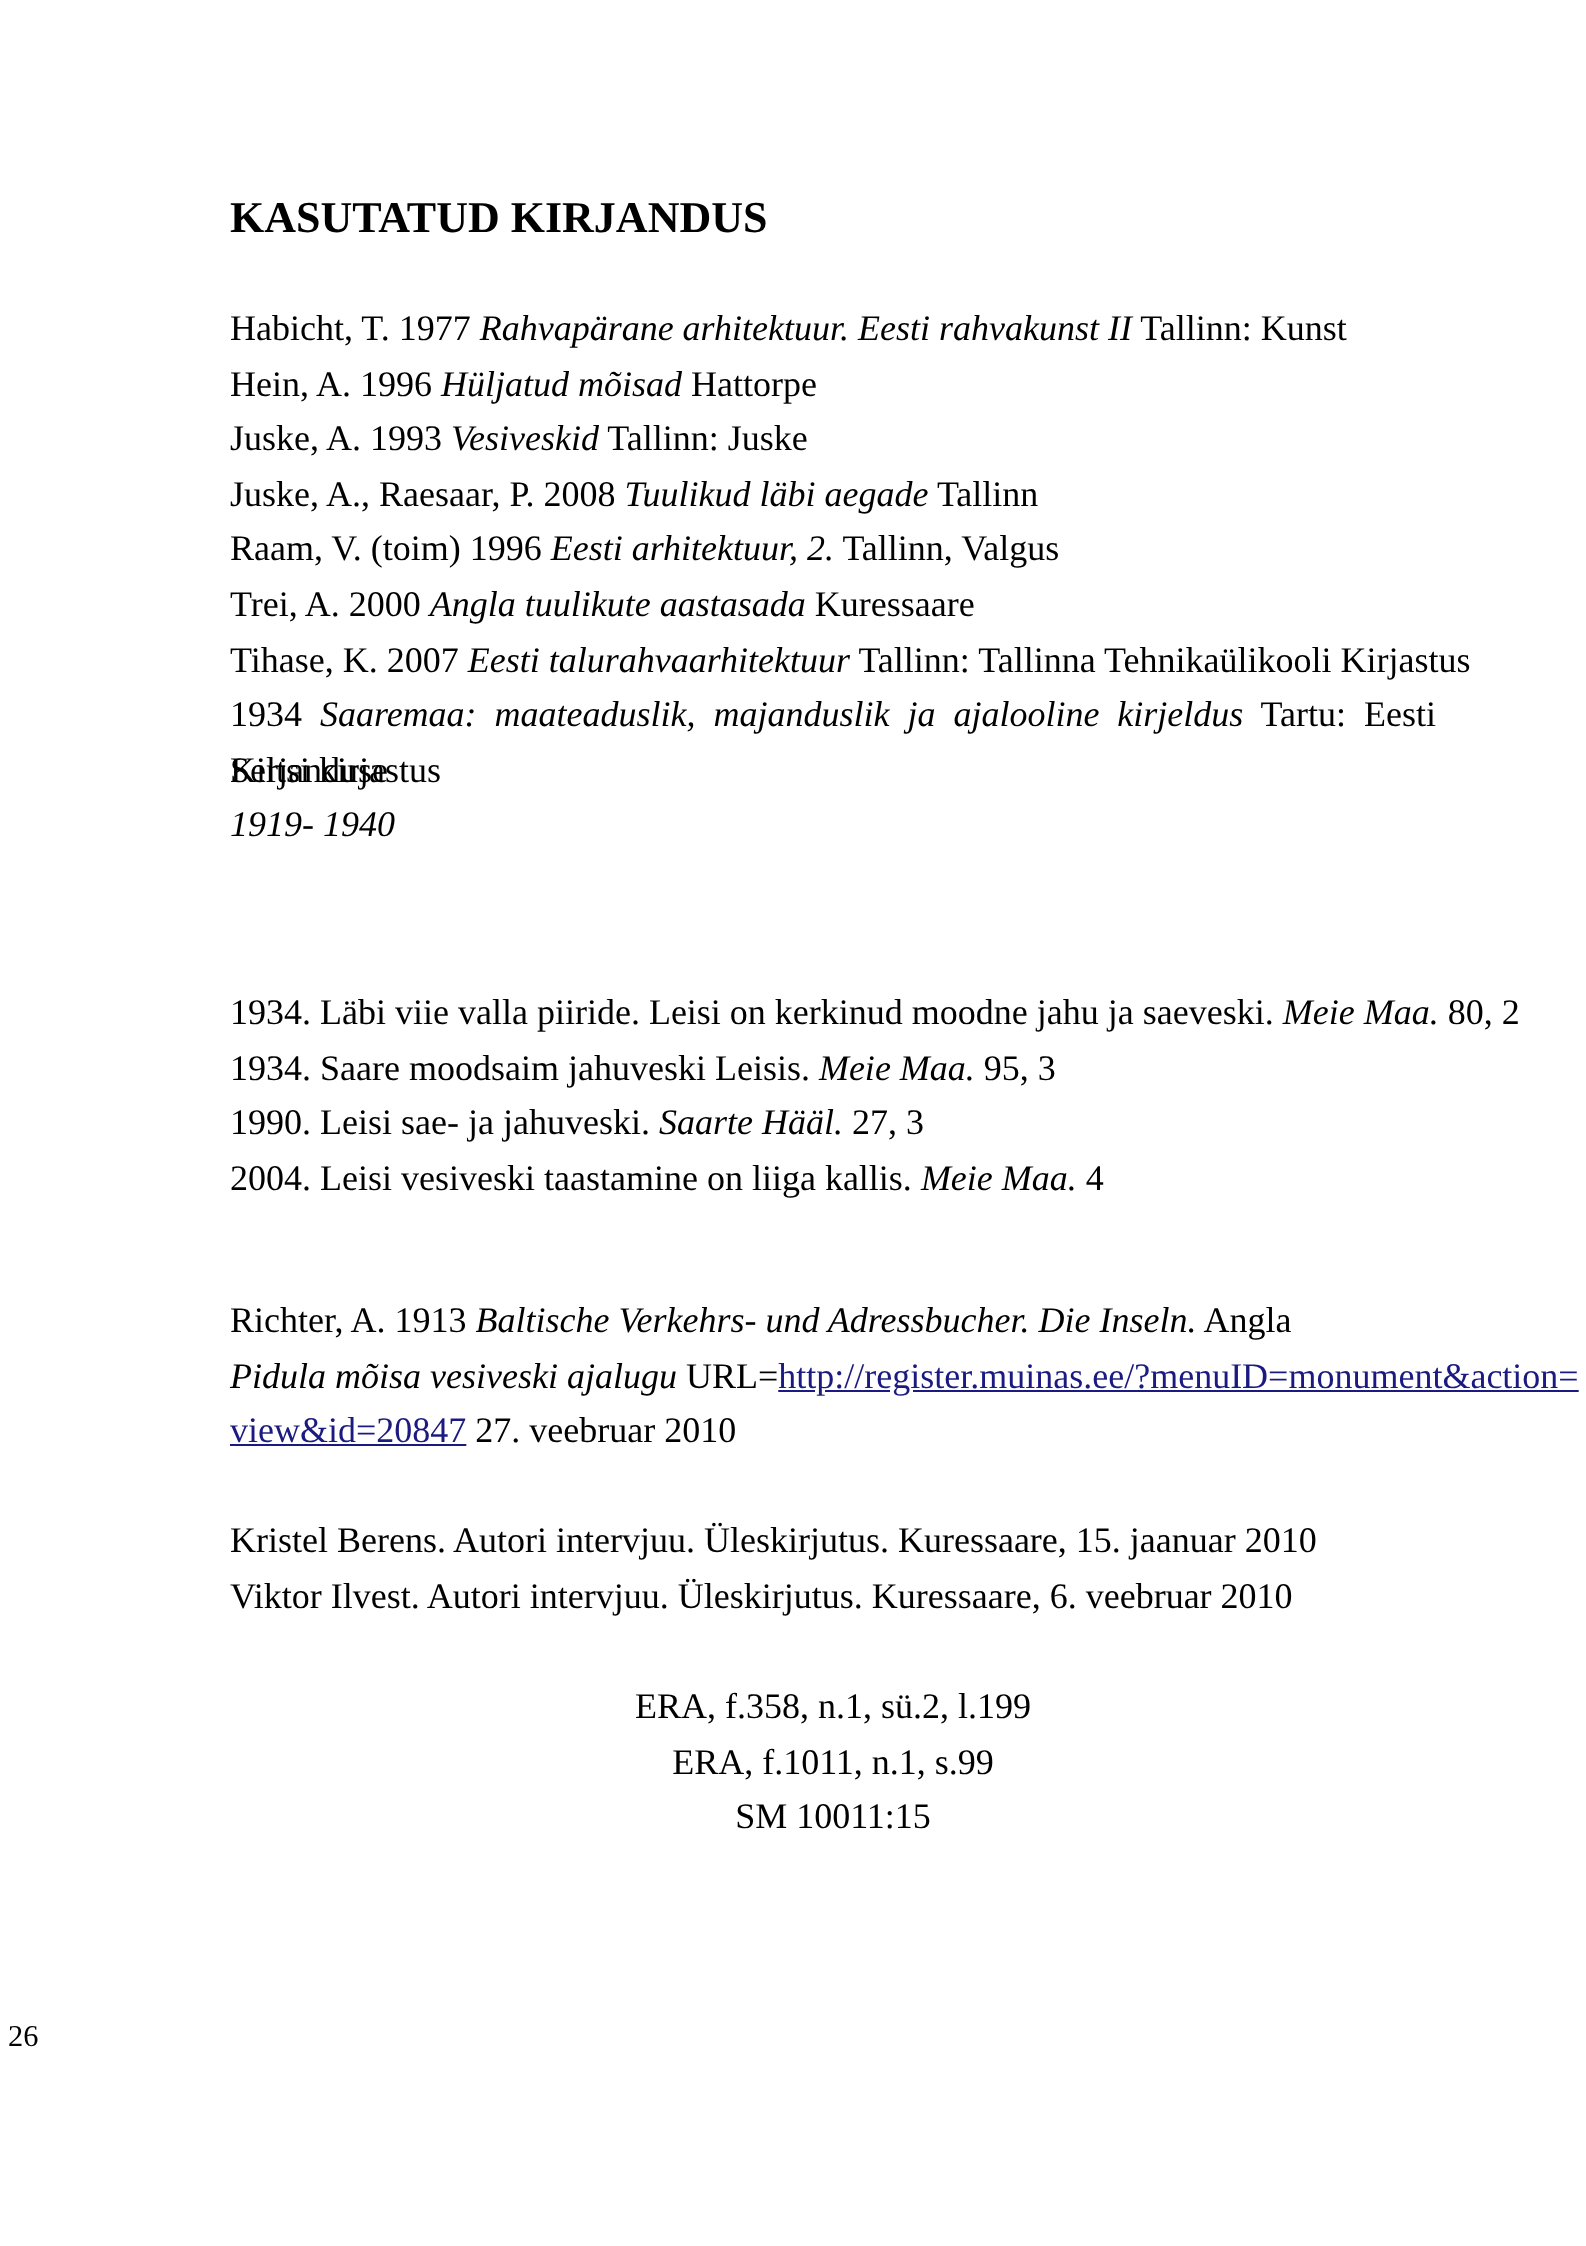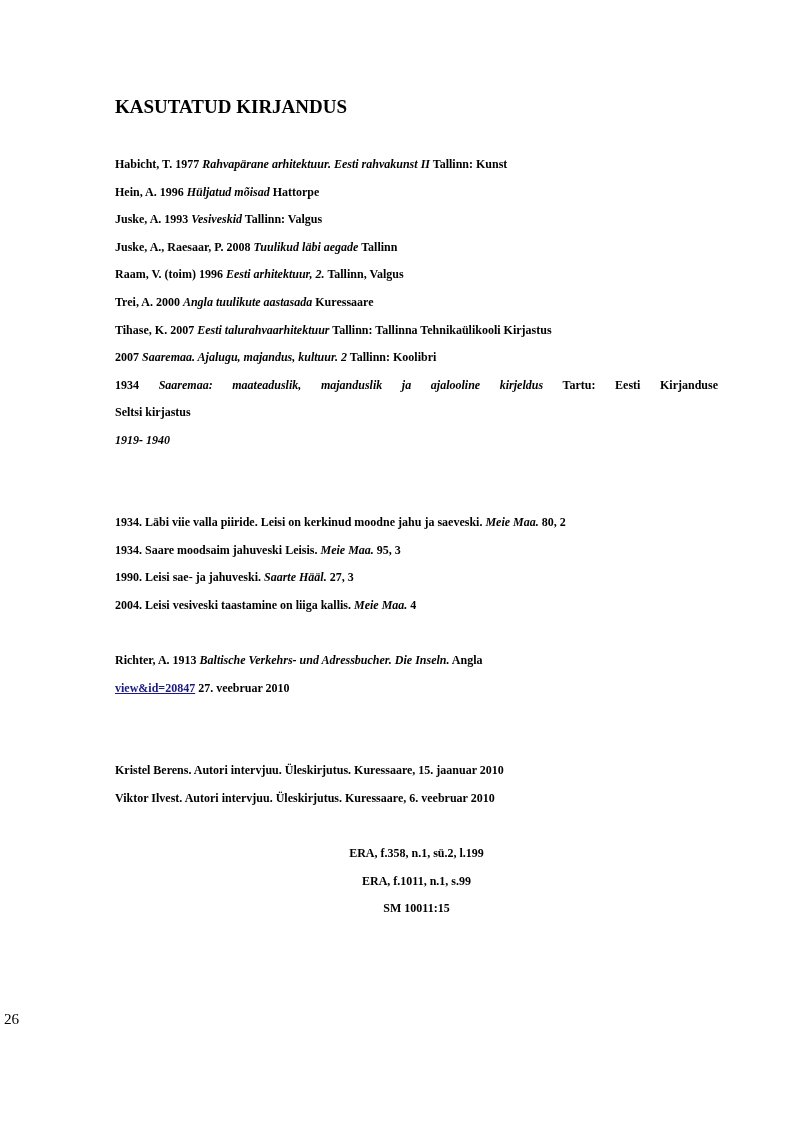--- a/index.html
+++ b/index.html
@@ -4,63 +4,63 @@
 <style>
   html, body { margin: 0; padding: 0; background: #ffffff; }
   body {
     width: 793px; height: 1123px; position: relative; overflow: hidden;
     font-family: "Liberation Serif", "DejaVu Serif", serif;
     color: #000000;
   }
   .page { position: absolute; left: 0; top: 0; width: 793px; height: 1123px; }
   .title {
     position: absolute; left: 115px; top: 96px;
-    font-size: 19px; font-weight: bold; letter-spacing: 0px;
+    font-size: 22px; font-weight: bold; letter-spacing: 0px;
   }
   .block { position: absolute; left: 115px; width: 603px; }
   .line {
-    font-size: 12px; line-height: 27.6px; height: 27.6px; white-space: nowrap; font-weight: bold;
+    font-size: 18px; line-height: 27.6px; height: 27.6px; white-space: nowrap;
   }
   .line.just { text-align: justify; text-align-last: justify; white-space: normal; }
   i { font-style: italic; }
   a.link { color: #1a1a80; text-decoration: underline; }
   .pagenum {
     position: absolute; left: 4px; width: 793px; top: 1010px;
     text-align: left; font-size: 15.2px;
   }
 </style>
 </head>
 <body>
 
 <div class="page">
   <div class="title">KASUTATUD KIRJANDUS</div>
 
   <div class="block" style="top:151px;">
     <div class="line"><span>Habicht, T. 1977  </span><i>Rahvapärane arhitektuur. Eesti rahvakunst II</i><span>  Tallinn: Kunst</span></div>
     <div class="line"><span>Hein, A. 1996 </span><i>Hüljatud mõisad</i><span> Hattorpe</span></div>
-    <div class="line"><span>Juske, A. 1993 </span><i>Vesiveskid</i><span> Tallinn: Valgus</span></div>
+    <div class="line"><span>Juske, A. 1993 </span><i>Vesiveskid</i><span> Tallinn: Juske</span></div>
     <div class="line"><span>Juske, A., Raesaar, P. 2008 </span><i>Tuulikud läbi aegade</i><span> Tallinn</span></div>
     <div class="line"><span>Raam, V. (toim) 1996 </span><i>Eesti arhitektuur, 2.</i><span> Tallinn, Valgus</span></div>
     <div class="line"><span>Trei, A. 2000  </span><i>Angla tuulikute aastasada</i><span> Kuressaare</span></div>
     <div class="line"><span>Tihase, K. 2007 </span><i>Eesti talurahvaarhitektuur</i><span> Tallinn: Tallinna Tehnikaülikooli Kirjastus</span></div>
-    <div class="line"><span>2007 </span><i>Saaremaa. Ajalugu, majandus, kultuur. 2</i><span> Tallinn: Koolibri</span></div>
     <div class="line just"><span>1934 </span><i>Saaremaa: maateaduslik, majanduslik ja ajalooline kirjeldus</i><span> Tartu: Eesti Kirjanduse</span></div>
     <div class="line"><span>Seltsi kirjastus</span></div>
     <div class="line"><i>1919- 1940</i></div>
   </div>
 
-  <div class="block" style="top:509px;">
+  <div class="block" style="top:493px;">
     <div class="line"><span>1934. Läbi viie valla piiride. Leisi on kerkinud moodne jahu ja saeveski. </span><i>Meie Maa.</i><span> 80, 2</span></div>
     <div class="line"><span>1934. Saare moodsaim jahuveski Leisis. </span><i>Meie Maa.</i><span> 95, 3</span></div>
     <div class="line"><span>1990. Leisi sae- ja jahuveski. </span><i>Saarte Hääl.</i><span> 27, 3</span></div>
     <div class="line"><span>2004. Leisi vesiveski taastamine on liiga kallis. </span><i>Meie Maa.</i><span> 4</span></div>
   </div>
 
   <div class="block" style="top:647px;">
     <div class="line"><span>Richter, A. 1913 </span><i>Baltische Verkehrs- und Adressbucher. Die Inseln.</i><span> Angla</span></div>
+    <div class="line"><i>Pidula mõisa vesiveski ajalugu</i><span> URL=</span><a class="link">http://register.muinas.ee/?menuID=monument&amp;action=</a></div>
     <div class="line"><a class="link">view&amp;id=20847</a><span> 27. veebruar 2010</span></div>
   </div>
 
   <div class="block" style="top:757px;">
     <div class="line">Kristel Berens. Autori intervjuu. Üleskirjutus. Kuressaare, 15. jaanuar 2010</div>
     <div class="line">Viktor Ilvest. Autori intervjuu. Üleskirjutus. Kuressaare, 6. veebruar 2010</div>
   </div>
 
   <div class="block" style="top:840px;text-align:center;">
     <div class="line">ERA, f.358, n.1, sü.2, l.199</div>

